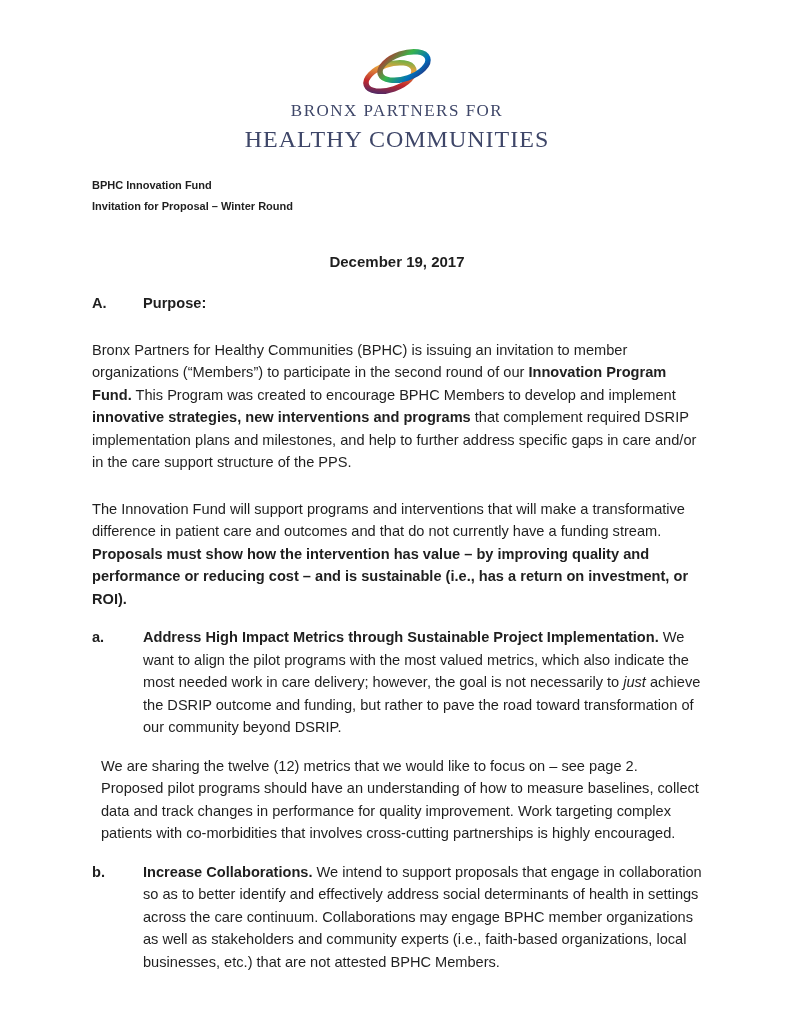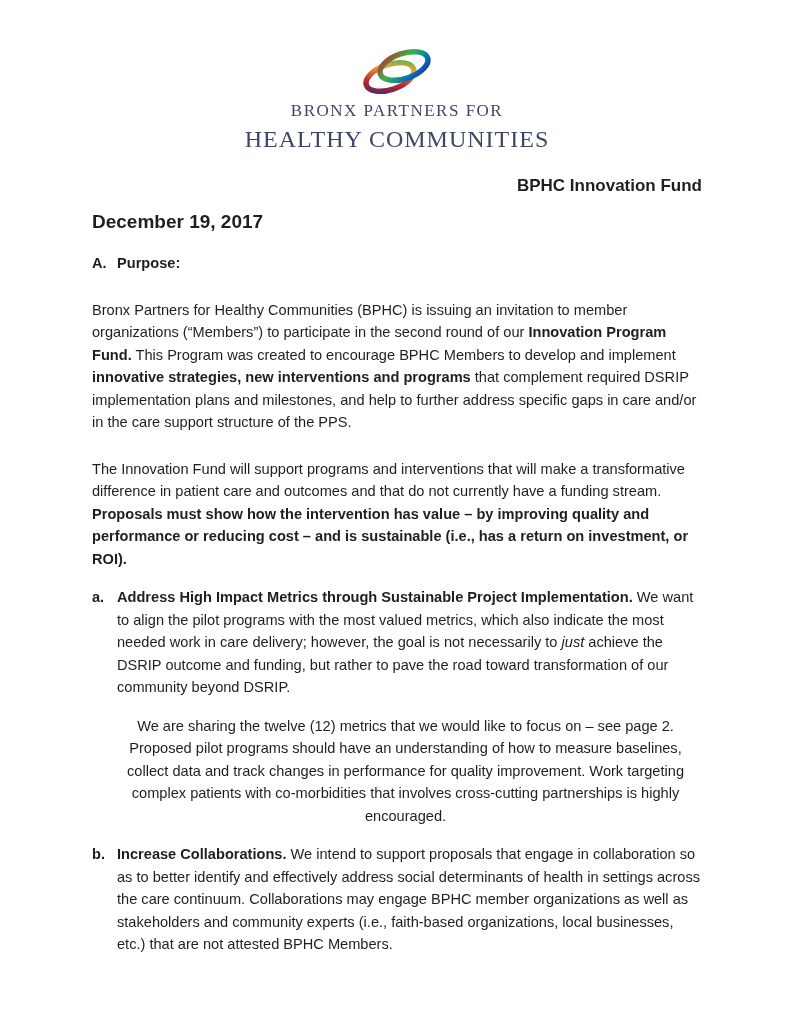--- a/index.html
+++ b/index.html
@@ -19,30 +19,30 @@
   .swirl{display:block;margin:0 auto;}
   .wm1{
     font-family:"Liberation Serif", serif;color:var(--bphc-wordmark);
     font-size:17px;letter-spacing:1.5px;margin-top:5px;
   }
   .wm2{
     font-family:"Liberation Serif", serif;color:var(--bphc-wordmark);
     font-size:24px;letter-spacing:1px;margin-top:8px;
   }
   
-  .title-block{text-align:right;font-weight:bold;font-size:17px;line-height:21px;margin-top:24px;}
-  .doc-date{font-weight:bold;font-size:19px;line-height:20px;margin-top:16px;}
+  .title-block{text-align:left;font-weight:bold;font-size:11px;line-height:21px;margin-top:24px;}
+  .doc-date{text-align:center;font-weight:bold;font-size:15px;line-height:20px;margin-top:35px;}
   
   .content{font-size:14.6px;line-height:22.5px;}
   .para{margin-top:24px;}
   .hang{display:flex;margin-top:16px;}
   .hang .marker{flex:0 0 25px;font-weight:bold;}
-  .hang .htext{flex:1;}
+  .hang .htext{flex:1;margin-left:26px;}
   .section-heading{font-weight:bold;margin-top:20px;}
-  .sub-para{margin-top:16px;margin-left:17px;text-align:center;}
+  .sub-para{margin-top:16px;margin-left:9px;}
 </style>
 </head>
 <body>
 
 <div class="page">
 
   <header class="logo-block">
     <svg class="swirl" width="90" height="52" viewBox="0 0 90 52" aria-hidden="true">
       <defs>
         <linearGradient id="g1" x1="0%" y1="100%" x2="100%" y2="0%">
@@ -60,20 +60,21 @@
       </defs>
       <ellipse cx="38" cy="32" rx="25" ry="12.5" fill="none" stroke="url(#g1)" stroke-width="5.5" transform="rotate(-19 38 32)"></ellipse>
       <ellipse cx="52" cy="21" rx="25" ry="12.5" fill="none" stroke="url(#g2)" stroke-width="5.5" transform="rotate(-19 52 21)"></ellipse>
     </svg>
     <div class="wm1">BRONX PARTNERS FOR</div>
     <div class="wm2">HEALTHY COMMUNITIES</div>
   </header>
 
   <div class="title-block">
     <div>BPHC Innovation Fund</div>
+    <div>Invitation for Proposal – Winter Round</div>
   </div>
   <div class="doc-date">December 19, 2017</div>
 
   <div class="content">
 
     <div class="hang section-heading">
       <span class="marker">A.</span>
       <span class="htext">Purpose:</span>
     </div>
 

